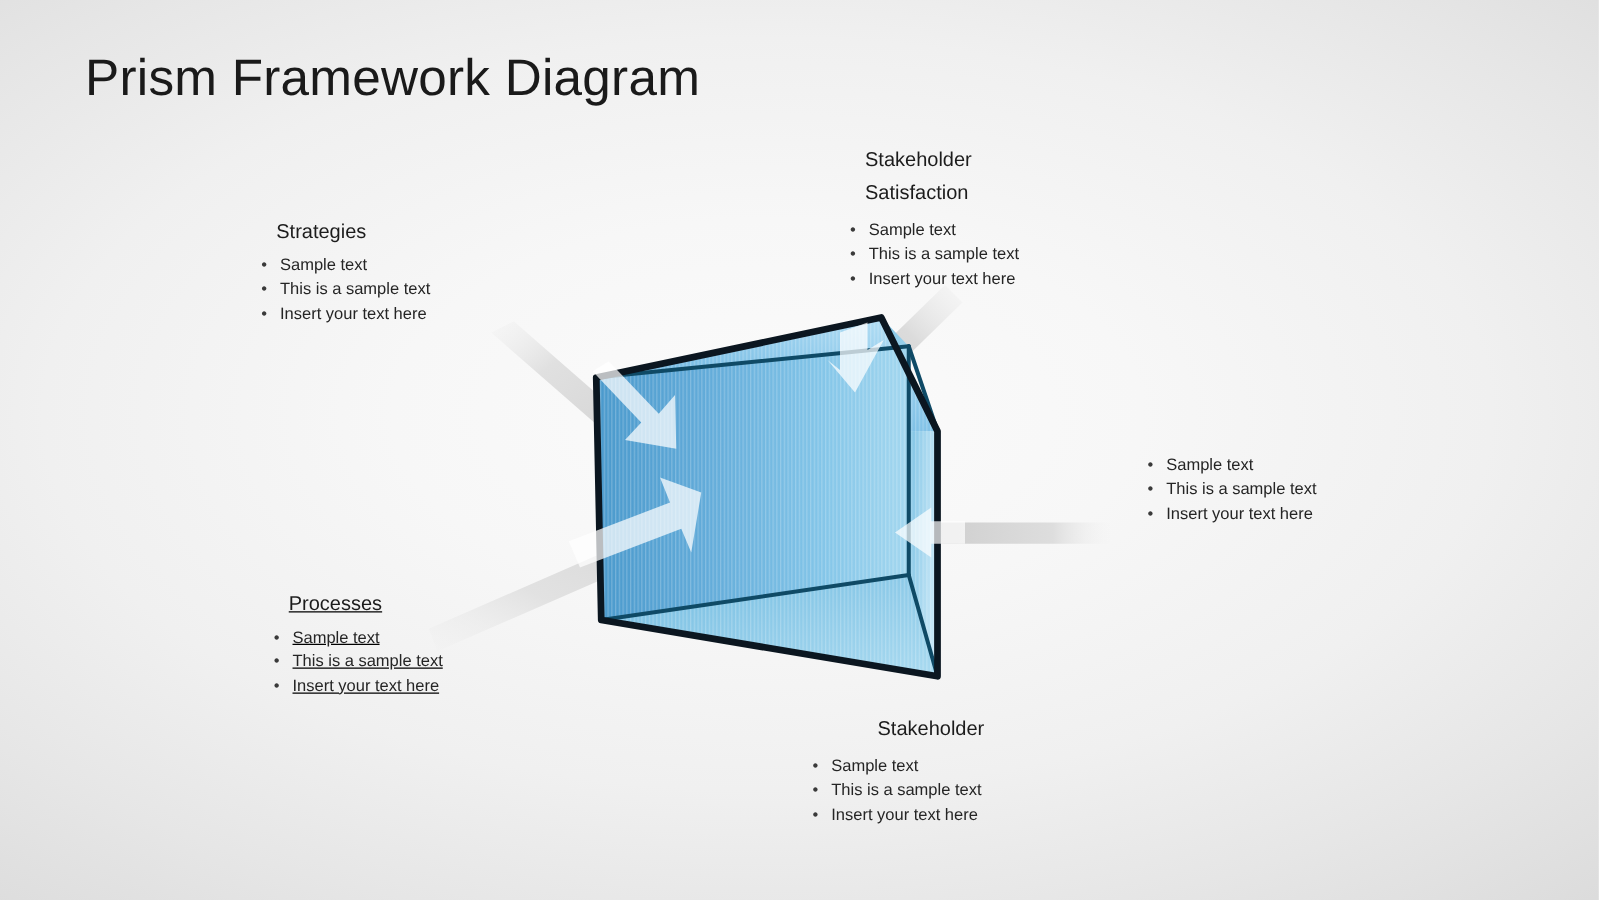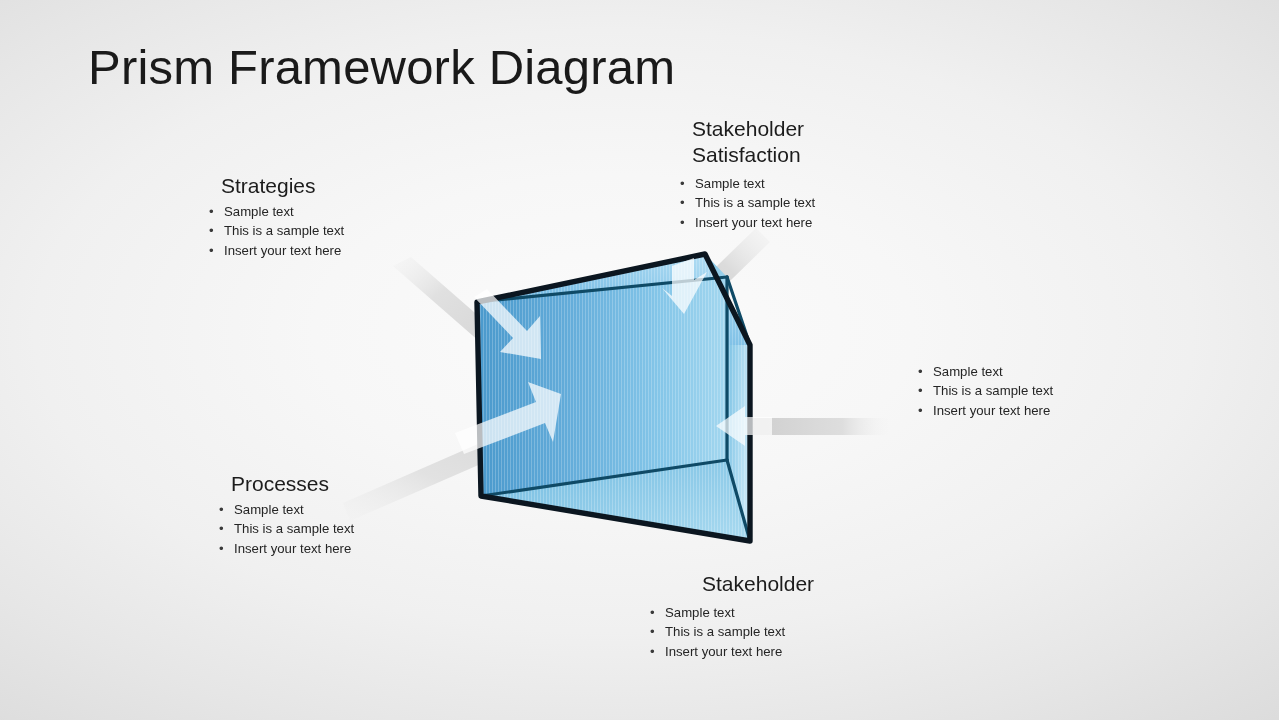--- a/index.html
+++ b/index.html
@@ -24,23 +24,23 @@
         #f7f7f7 30%,
         #f0f0f0 58%,
         #e6e6e6 80%,
         #dcdcdc 100%);
     overflow: hidden;
   }
 
   
   #title {
     position: absolute;
-    left: 88px;
+    left: 68px;
     top: 38px;
-    font-size: 49px;
+    font-size: 41px;
     font-weight: 400;
     letter-spacing: 0.2px;
     color: #1a1a1a;
     line-height: 1.2;
     white-space: nowrap;
   }
 
   
   #prism-svg {
     position: absolute;
@@ -48,21 +48,21 @@
     top: 0;
     width: 1279px;
     height: 720px;
   }
 
   
   .block {
     position: absolute;
   }
   .block-heading {
-    font-size: 21px;
+    font-size: 16px;
     color: #1c1c1c;
     line-height: 26px;
     font-weight: 400;
     white-space: nowrap;
   }
   .bullets {
     list-style: none;
     margin: 3px 0 0 0;
     padding: 0;
   }
@@ -80,21 +80,21 @@
     top: 0;
     color: #3a3a3a;
     font-size: 13.2px;
     line-height: 19.4px;
   }
 
   
   #block-strategies      { left: 207px; top: 173px; }
   #block-satisfaction    { left: 678px; top: 116px; }
   #block-capabilities    { left: 916px; top: 359px; }
-  #block-processes       { left: 217px; top: 471px; }
+  #block-processes       { left: 217px; top: 471px; text-decoration: underline; }
   #block-contribution    { left: 648px; top: 571px; }
 
   #block-satisfaction .bullets  { margin-top: 6px; }
   #block-contribution .bullets  { margin-top: 6px; }
 
   #block-satisfaction .block-heading  { padding-left: 14px; }
   #block-contribution .block-heading  { padding-left: 54px; }
   #block-capabilities .block-heading  { padding-left: 58px; }
   #block-strategies   .block-heading  { padding-left: 14px; }
   #block-processes    .block-heading  { padding-left: 14px; }

